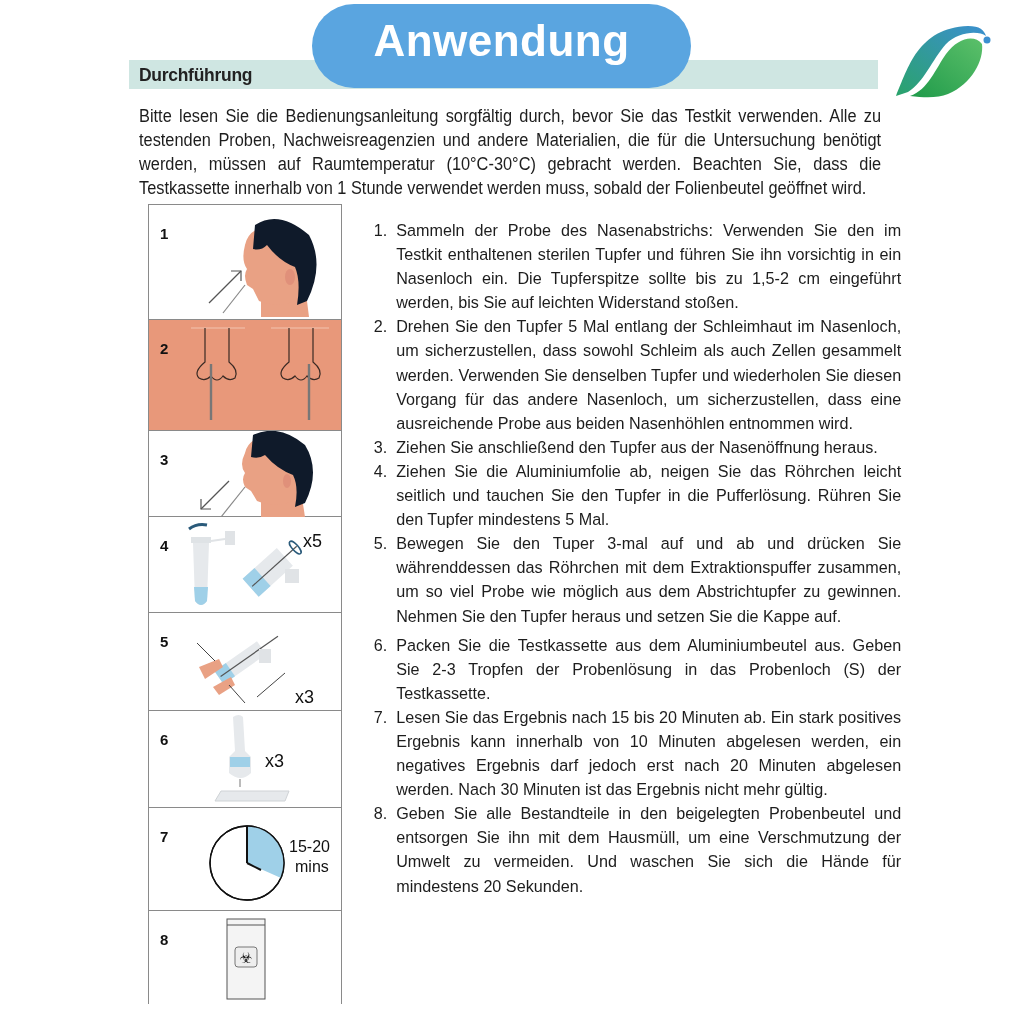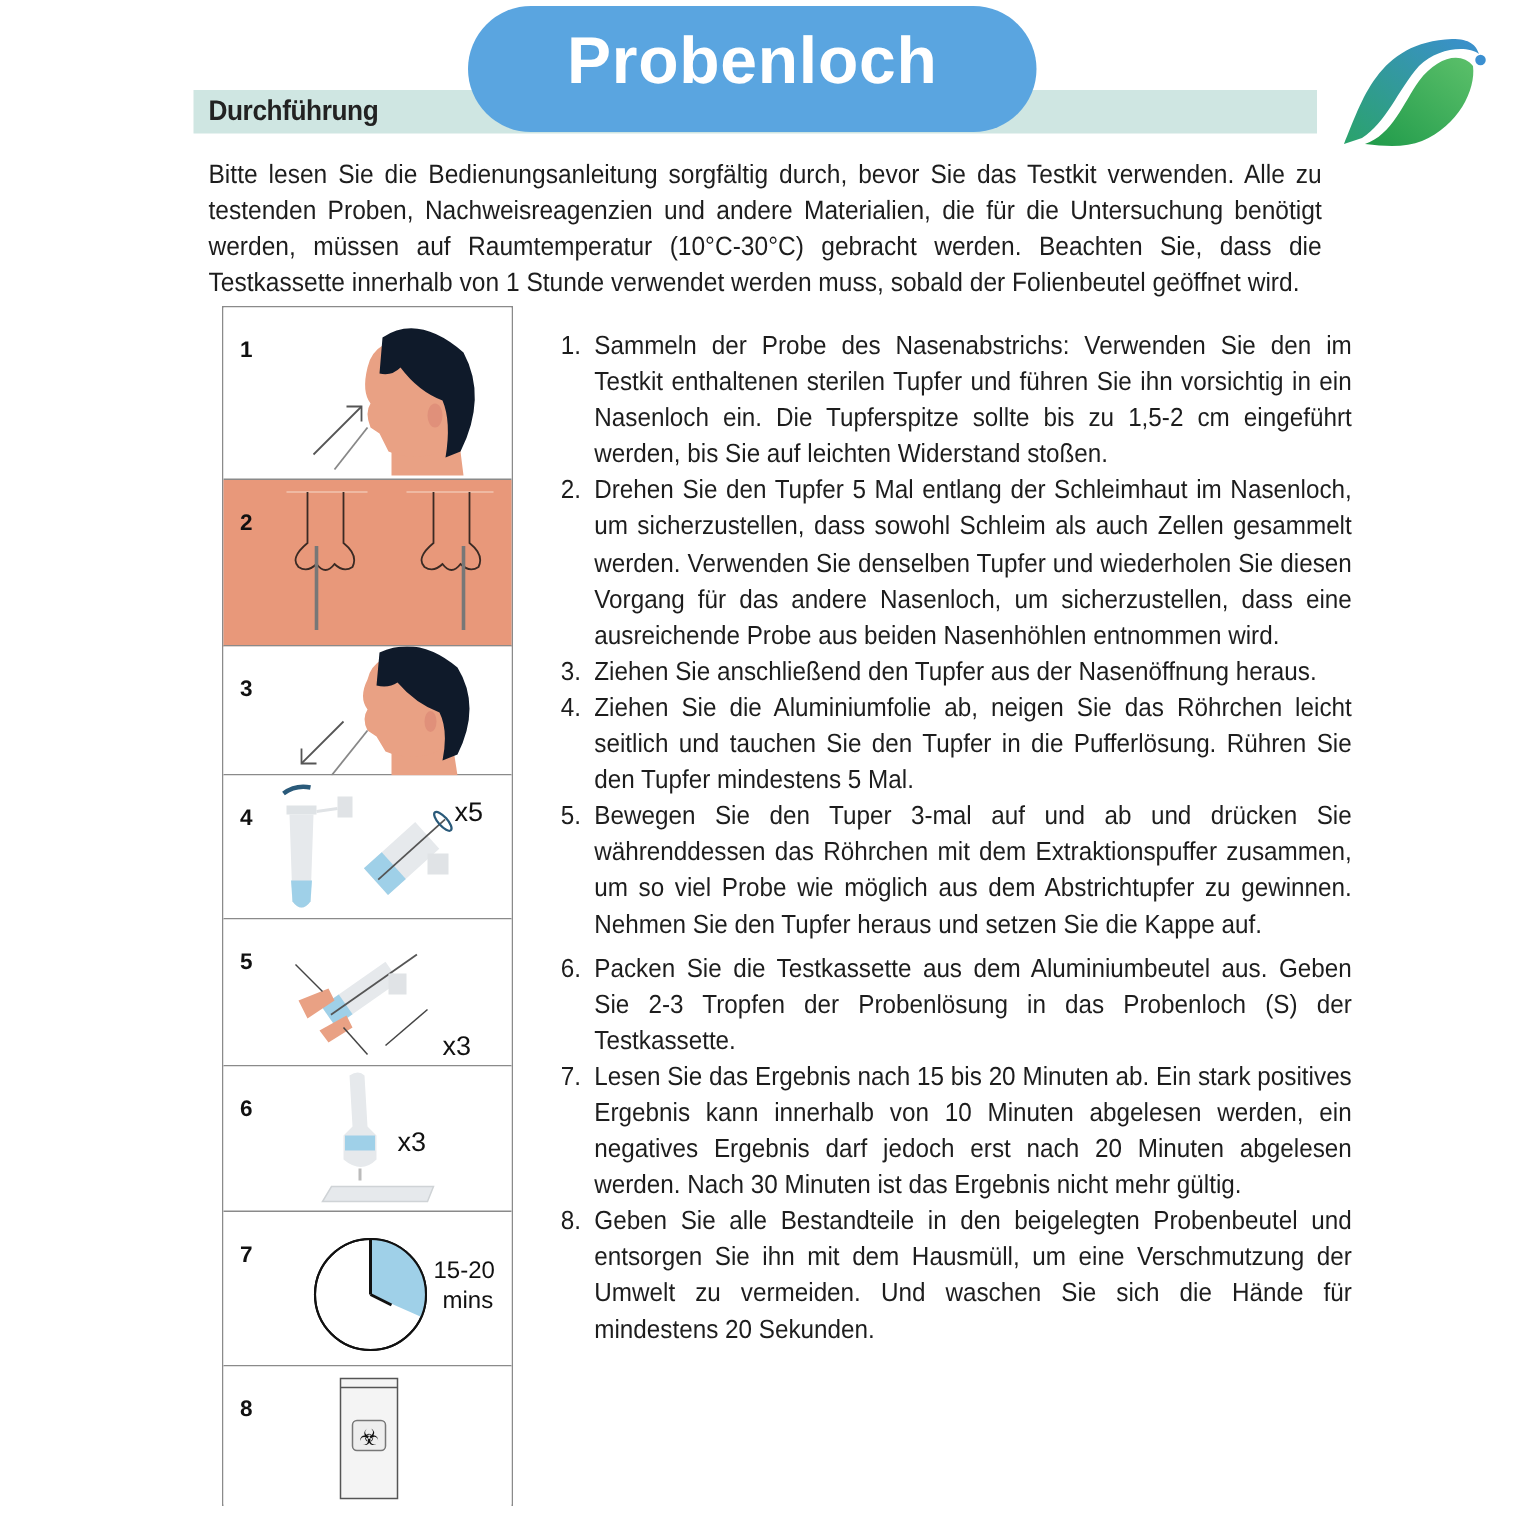--- a/index.html
+++ b/index.html
@@ -19,21 +19,21 @@
   .step { position:relative; padding-left:26px; text-align:justify; transform:scaleX(0.93); transform-origin:left top; width:543px; }
   .step .n { position:absolute; left:2px; top:0; }
   .ann { font-size:18px; fill:#111; font-family:"Liberation Sans", sans-serif; }
 </style>
 </head>
 <body>
 
 <div class="band"></div>
 <div class="band-title">Durchführung</div>
 <div class="pill">
-    <span>Probenloch</span>
+    <span>Anwendung</span>
   </div>
 
 <svg class="logo" viewBox="0 0 110 82">
   <defs>
     <linearGradient id="lg1" x1="0" y1="1" x2="1" y2="0">
         <stop offset="0" stop-color="#2aa36a"></stop>
         <stop offset="1" stop-color="#3b8fd0"></stop>
       </linearGradient>
     <linearGradient id="lg2" x1="0" y1="1" x2="1" y2="0">
         <stop offset="0" stop-color="#1f9a4a"></stop>

